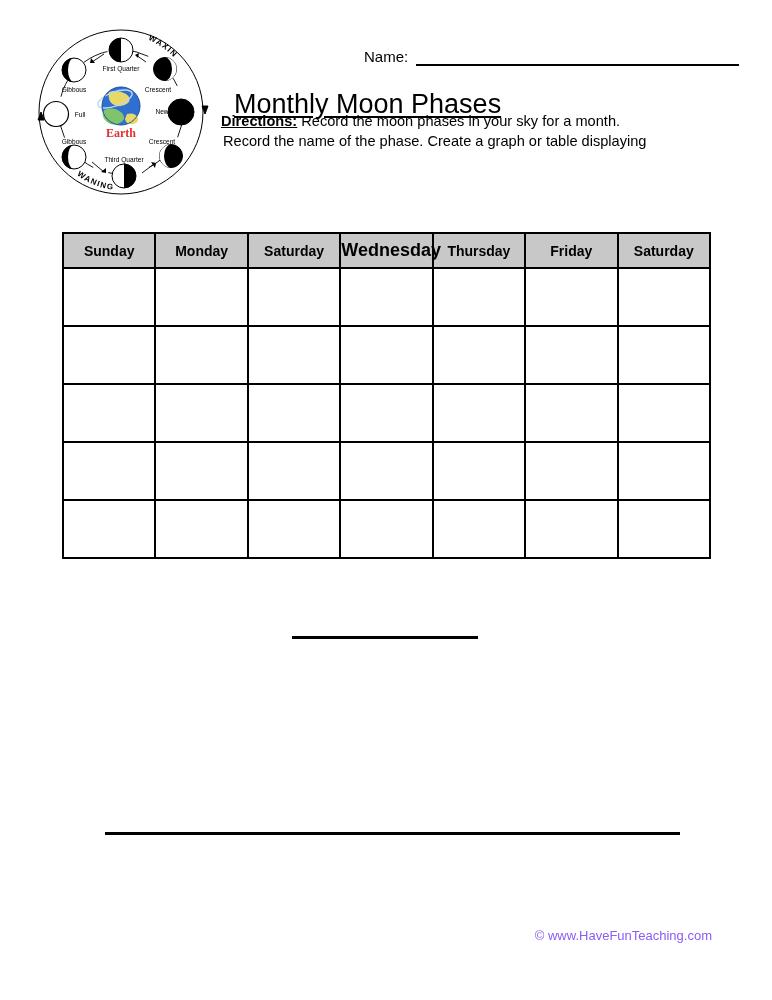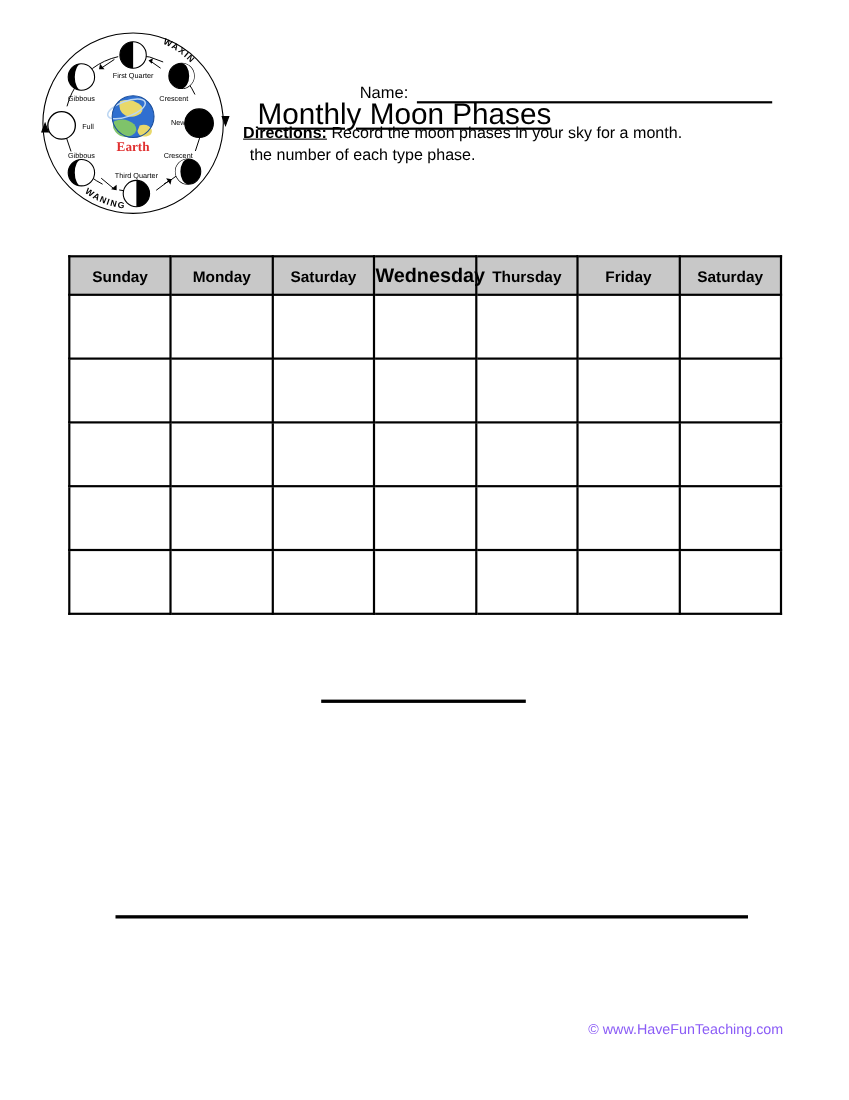--- a/index.html
+++ b/index.html
@@ -22,27 +22,26 @@
     left: 26px;
     top: 22px;
     width: 190px;
     height: 180px;
   }
   #moon-diagram svg { display: block; }
 
   
   #name-row {
     position: absolute;
-    left: 327px;
+    left: 364px;
     top: 42px;
     width: 375px;
     height: 24px;
     display: flex;
     align-items: flex-end;
-    margin-top: 28px;
   }
   #name-label {
     font-size: 15px;
     line-height: 16px;
     padding-bottom: 1px;
     white-space: nowrap;
   }
   #name-blank {
     flex: 1;
     margin-left: 8px;
@@ -215,21 +214,21 @@
 
 <div id="name-row">
   <span id="name-label">Name:</span>
   <span id="name-blank"></span>
 </div>
 
 <h1 id="page-title">Monthly Moon Phases</h1>
 
 <div id="directions-block">
   <div class="line1"><span id="directions-label">Directions:</span><span> Record the moon phases in your sky for a month.</span></div>
-  <div class="line3">the number of each type phase.</div>
+  <div class="line2">Record the name of the phase.  Create a graph or table displaying</div>
 </div>
 
 <table id="calendar">
   <thead>
     <tr>
         <th>Sunday</th>
         <th>Monday</th>
         <th>Saturday</th>
         <th class="narrow">Wednesday</th>
         <th>Thursday</th>

